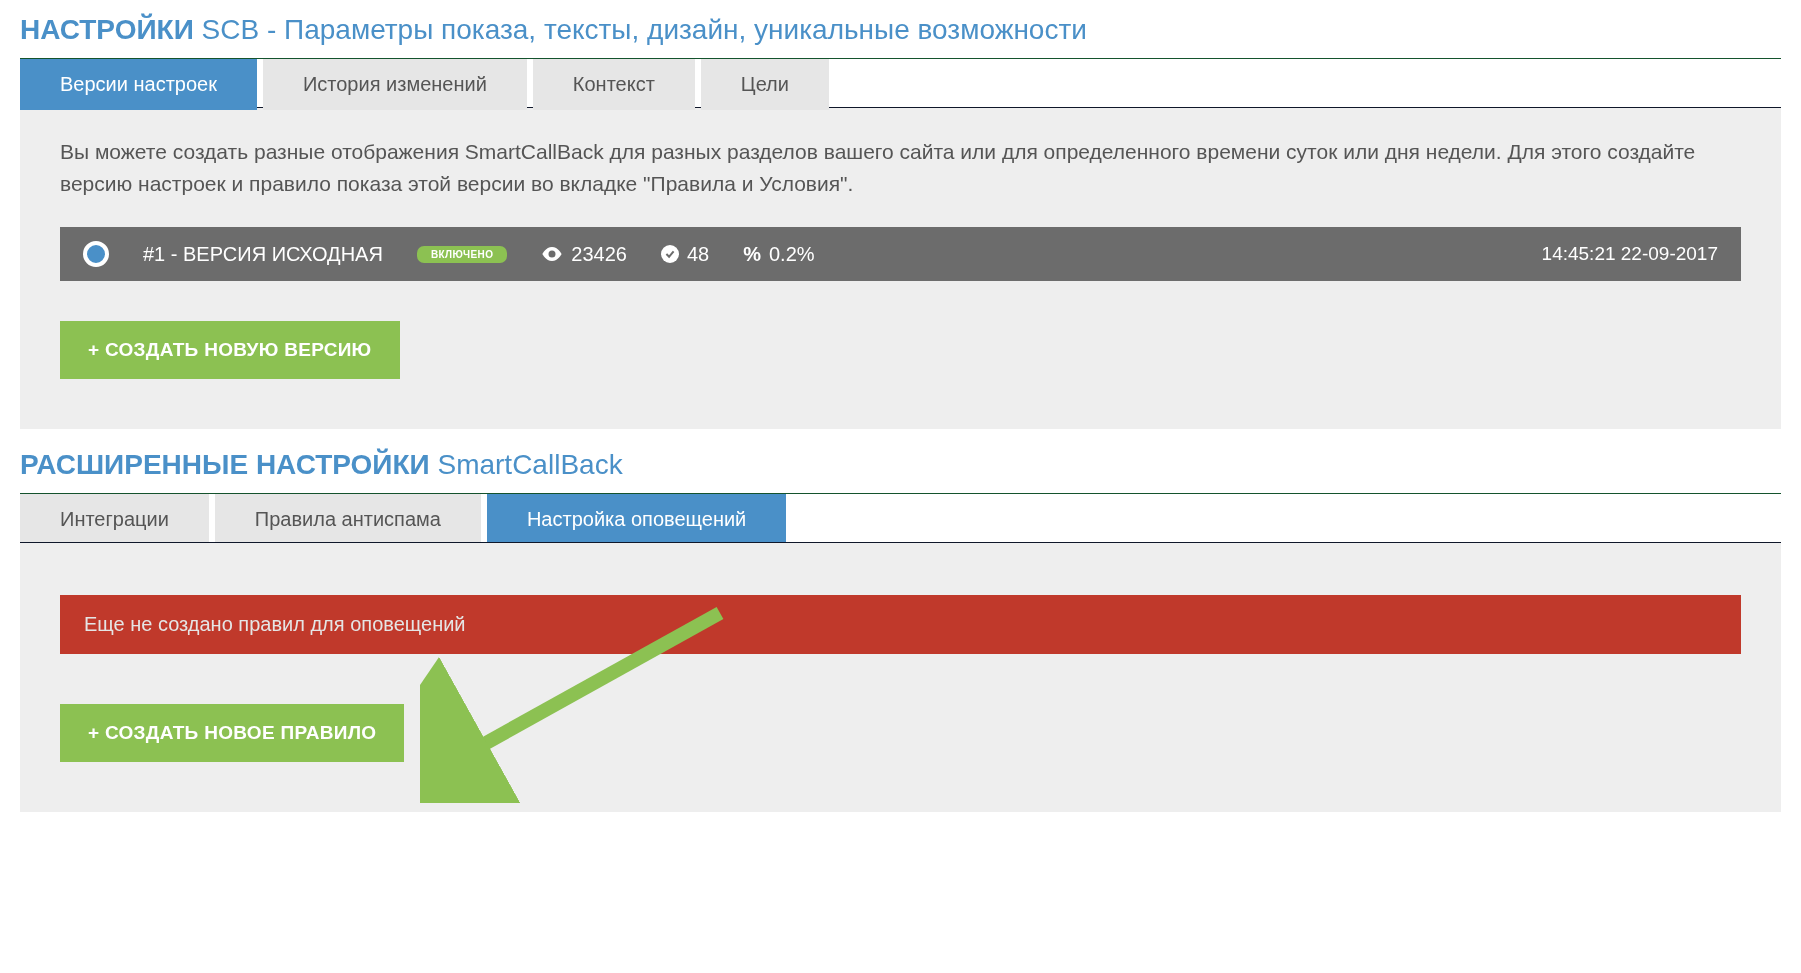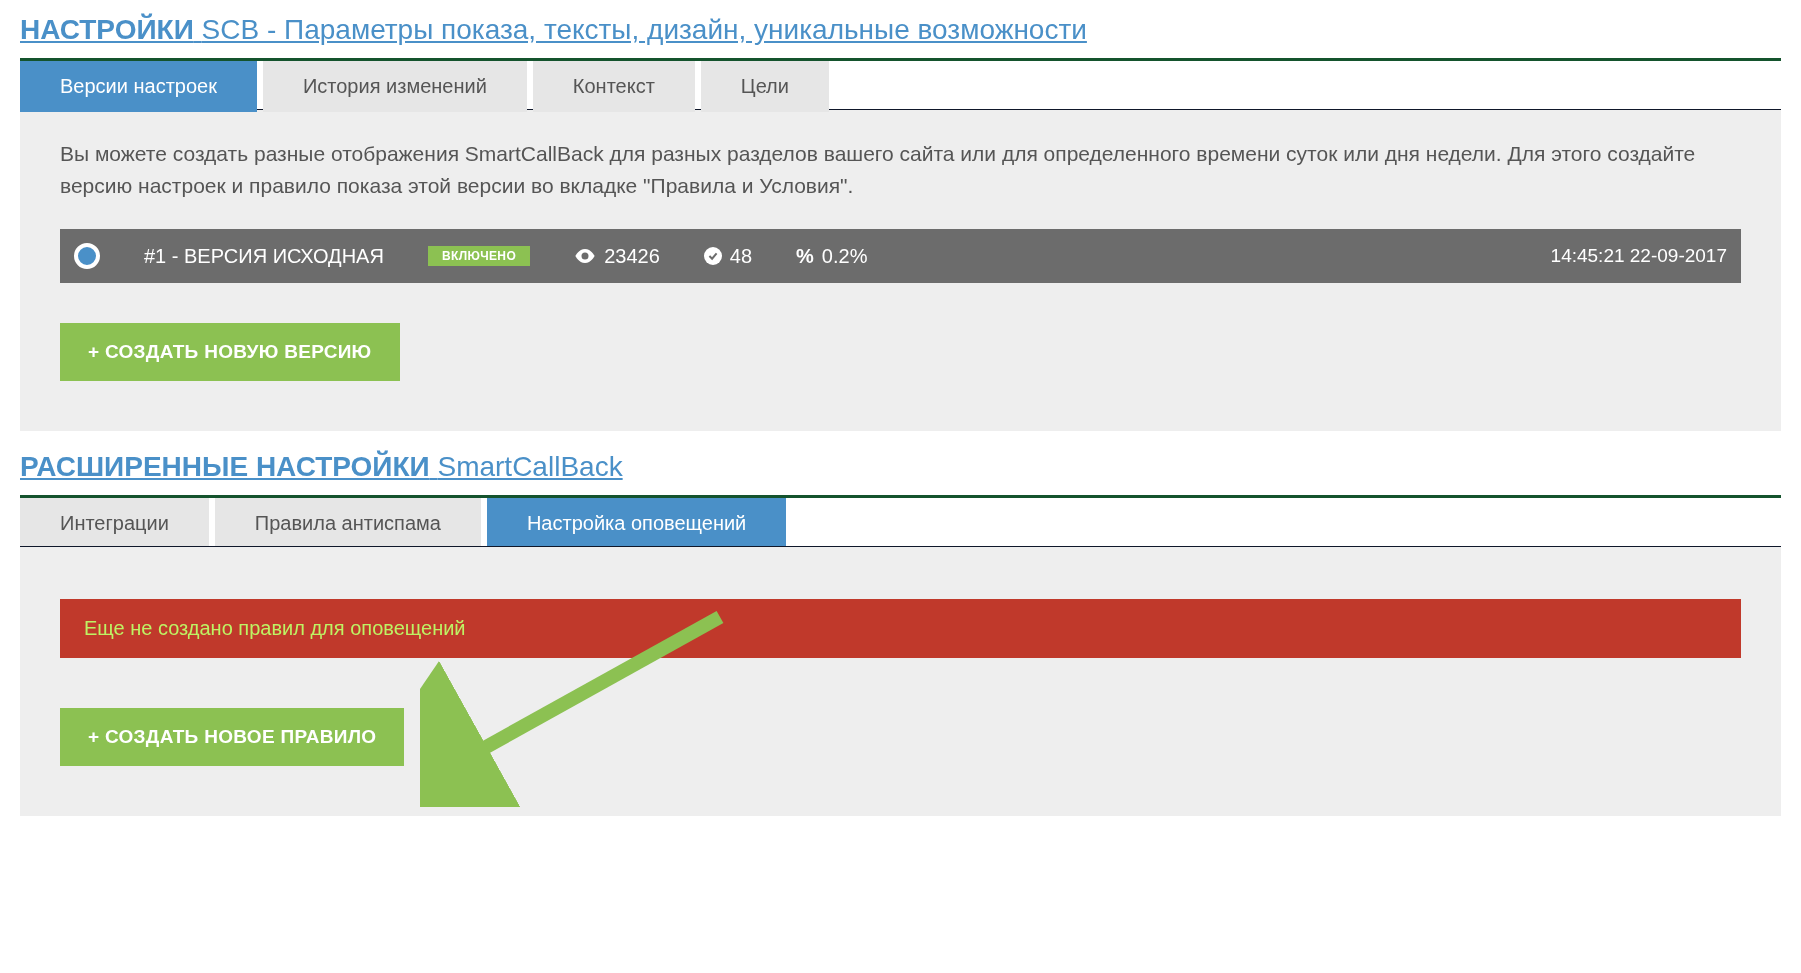--- a/index.html
+++ b/index.html
@@ -9,23 +9,22 @@
     color: #333;
     font-size: 18px;
     width: 1801px;
   }
   .page { padding: 0 20px; }
   .section-title {
     font-size: 28px;
     font-weight: 300;
     color: #4a90c8;
     padding: 14px 0 12px 0;
-    border-bottom: 3px solid #14532d;
+    border-bottom: 1px solid #14532d;
     margin-bottom: 0;
-    text-decoration: underline;
   }
   .section-title .strong { font-weight: 600; }
   .section-title .thin { font-weight: 300; }
 
   .tabs {
     display: flex;
     gap: 6px;
     margin-top: 0;
   }
   .tab {
@@ -56,40 +55,40 @@
     color: #555;
     line-height: 1.5;
     margin-bottom: 28px;
   }
 
   .version-bar {
     background: #6c6c6c;
     color: #fff;
     display: flex;
     align-items: center;
-    padding: 14px 14px;
-    gap: 44px;
+    padding: 14px 23px;
+    gap: 34px;
     font-size: 20px;
     font-weight: 500;
     position: relative;
   }
   .version-bar .radio {
     width: 26px; height: 26px;
     border-radius: 50%;
     border: 4px solid #fff;
     background: #4a90c8;
     flex-shrink: 0;
   }
   .version-bar .badge {
     background: #8cc152;
     color: #fff;
-    font-size: 12px;
+    font-size: 10px;
     font-weight: 700;
     padding: 3px 14px;
-    border-radius: 0;
+    border-radius: 7px;
     letter-spacing: 0.4px;
   }
   .version-bar .stat { display: inline-flex; align-items: center; gap: 8px; }
   .version-bar .stat svg { fill: #fff; }
   .version-bar .timestamp {
     margin-left: auto;
     font-size: 19px;
     font-weight: 500;
   }
 
@@ -101,21 +100,21 @@
     font-weight: 600;
     padding: 18px 28px;
     border: none;
     cursor: pointer;
     margin-top: 40px;
     letter-spacing: 0.3px;
   }
 
   .alert-red {
     background: #c0392b;
-    color: #bef264;
+    color: #e5e5e5;
     font-size: 20px;
     padding: 18px 24px;
     margin-top: 24px;
   }
 
   .arrow-overlay {
     position: absolute;
     pointer-events: none;
   }
 

